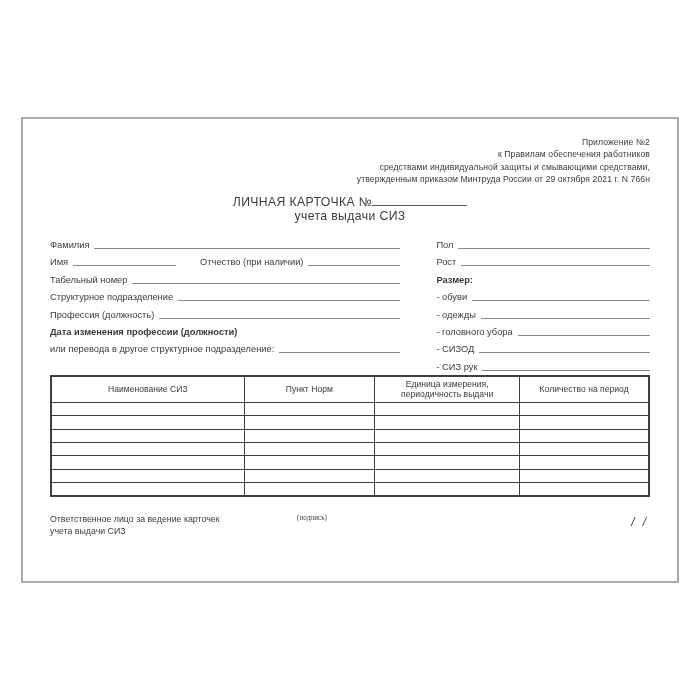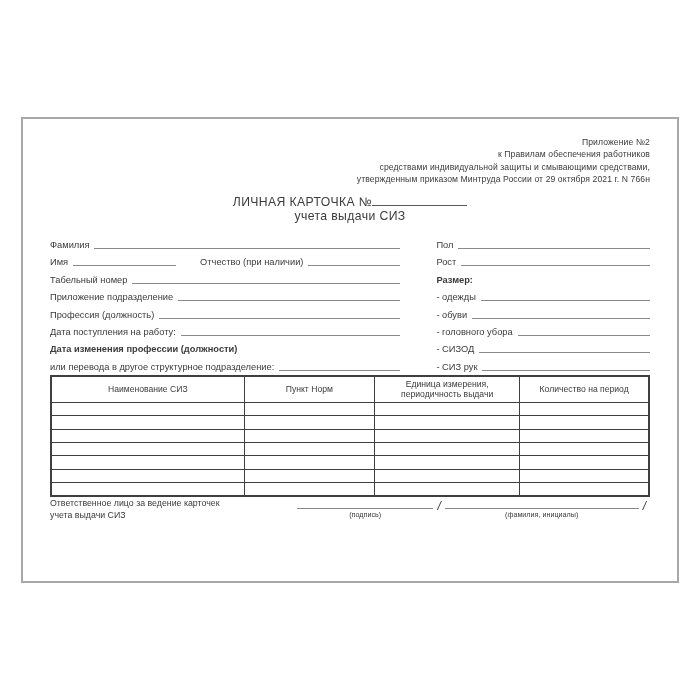--- a/index.html
+++ b/index.html
@@ -30,23 +30,23 @@
   .fline{flex:1;border-bottom:1px solid var(--line);margin-left:5px;margin-bottom:1px;height:8px;}
   .fline.mid{flex:0 0 103px;}
   .flabel.second{margin-left:24px;}
   .frow.textonly{align-items:flex-end;font-weight:bold;}
   .siz-table{width:100%;border-collapse:collapse;table-layout:fixed;margin-top:1px;
     border:2px solid var(--tborder);}
   .siz-table th,.siz-table td{border:1px solid var(--tborder);}
   .siz-table th{font-weight:normal;font-size:8.6px;line-height:10.5px;text-align:center;
     padding:2px 3px;height:24px;}
   .siz-table td{height:13.4px;}
-  .sig-row{display:flex;font-size:8.8px;line-height:12.2px;}
+  .sig-row{display:flex;margin-top:16px;font-size:8.8px;line-height:12.2px;}
   .sig-caption{width:225px;flex:0 0 225px;}
-  .sig-field{display:flex;flex-direction:column;}
+  .sig-field{display:flex;flex-direction:row;font-family:Liberation Serif, serif;}
   .sig-field .sig-line{height:12px;border-bottom:1px solid var(--line);}
   .sig-field .sig-sub{text-align:center;font-size:7.2px;line-height:9px;margin-top:1px;color:var(--ink);}
   .sig-field.first{flex:1.02;margin-left:22px;}
   .sig-field.second{flex:1.45;}
   .sig-slash{font-size:12px;line-height:12px;padding:3px 4px 0 4px;font-style:italic;}
 </style>
 </head>
 <body>
 
 <div class="page">
@@ -74,29 +74,25 @@
           <span class="flabel">Имя</span>
           <span class="fline mid"></span>
           <span class="flabel second">Отчество (при наличии)</span>
           <span class="fline"></span>
         </div>
         <div class="frow">
           <span class="flabel">Табельный номер</span>
           <span class="fline"></span>
         </div>
         <div class="frow">
-          <span class="flabel">Приложение подразделение</span>
+          <span class="flabel">Структурное подразделение</span>
           <span class="fline"></span>
         </div>
         <div class="frow">
           <span class="flabel">Профессия (должность)</span>
-          <span class="fline"></span>
-        </div>
-        <div class="frow">
-          <span class="flabel">Дата поступления на работу:</span>
           <span class="fline"></span>
         </div>
         <div class="frow textonly">
           <span class="flabel">Дата изменения профессии (должности)</span>
         </div>
         <div class="frow">
           <span class="flabel">или перевода в другое структурное подразделение:</span>
           <span class="fline"></span>
         </div>
       </div>
@@ -109,25 +105,25 @@
           <span class="fline"></span>
         </div>
         <div class="frow">
           <span class="flabel">Рост</span>
           <span class="fline"></span>
         </div>
         <div class="frow textonly">
           <span class="flabel">Размер:</span>
         </div>
         <div class="frow">
+          <span class="flabel">- обуви</span>
+          <span class="fline"></span>
+        </div>
+        <div class="frow">
           <span class="flabel">- одежды</span>
-          <span class="fline"></span>
-        </div>
-        <div class="frow">
-          <span class="flabel">- обуви</span>
           <span class="fline"></span>
         </div>
         <div class="frow">
           <span class="flabel">- головного убора</span>
           <span class="fline"></span>
         </div>
         <div class="frow">
           <span class="flabel">- СИЗОД</span>
           <span class="fline"></span>
         </div>
@@ -202,21 +198,17 @@
     <div class="sig-row">
       <div class="sig-caption">
         <div>Ответственное лицо за ведение карточек</div>
         <div>учета выдачи СИЗ</div>
       </div>
       <div class="sig-field first">
         <div class="sig-line"></div>
         <div class="sig-sub">(подпись)</div>
       </div>
       <div class="sig-slash">/</div>
-      <div class="sig-field second">
-        <div class="sig-line"></div>
-        <div class="sig-sub">(фамилия, инициалы)</div>
-      </div>
       <div class="sig-slash">/</div>
     </div>
 
   </div>
 </div>
 
 </body></html>

